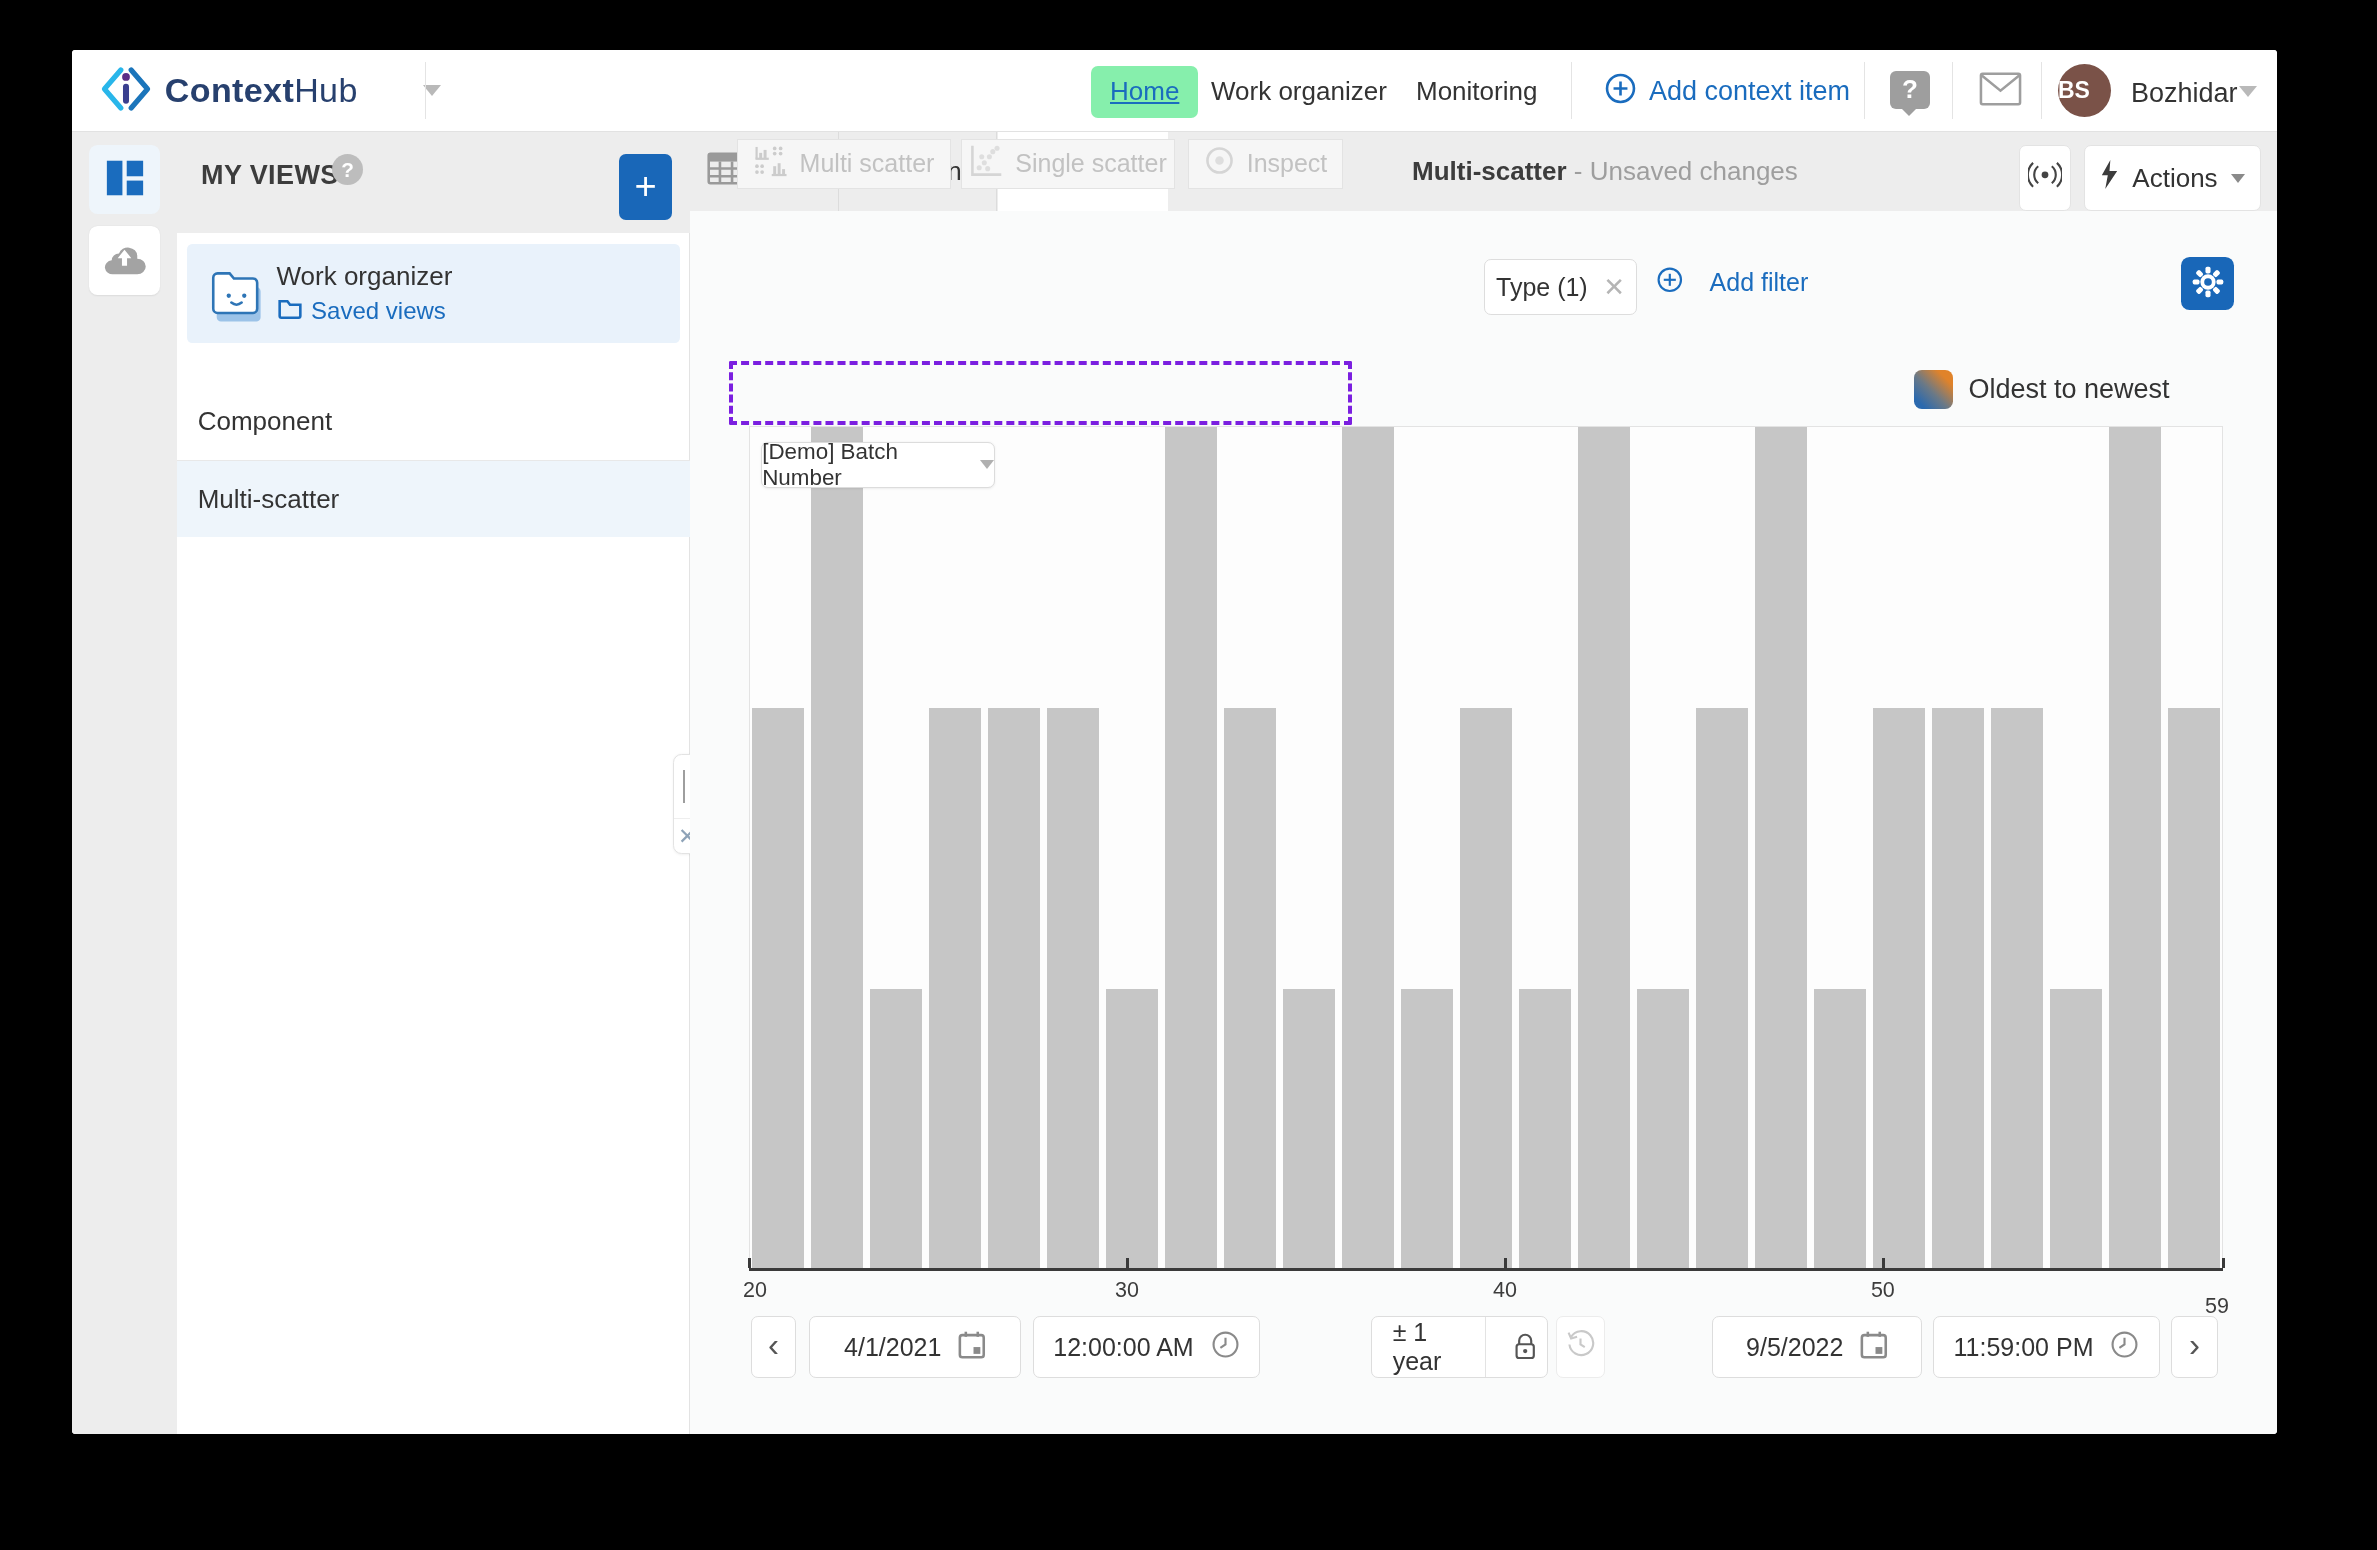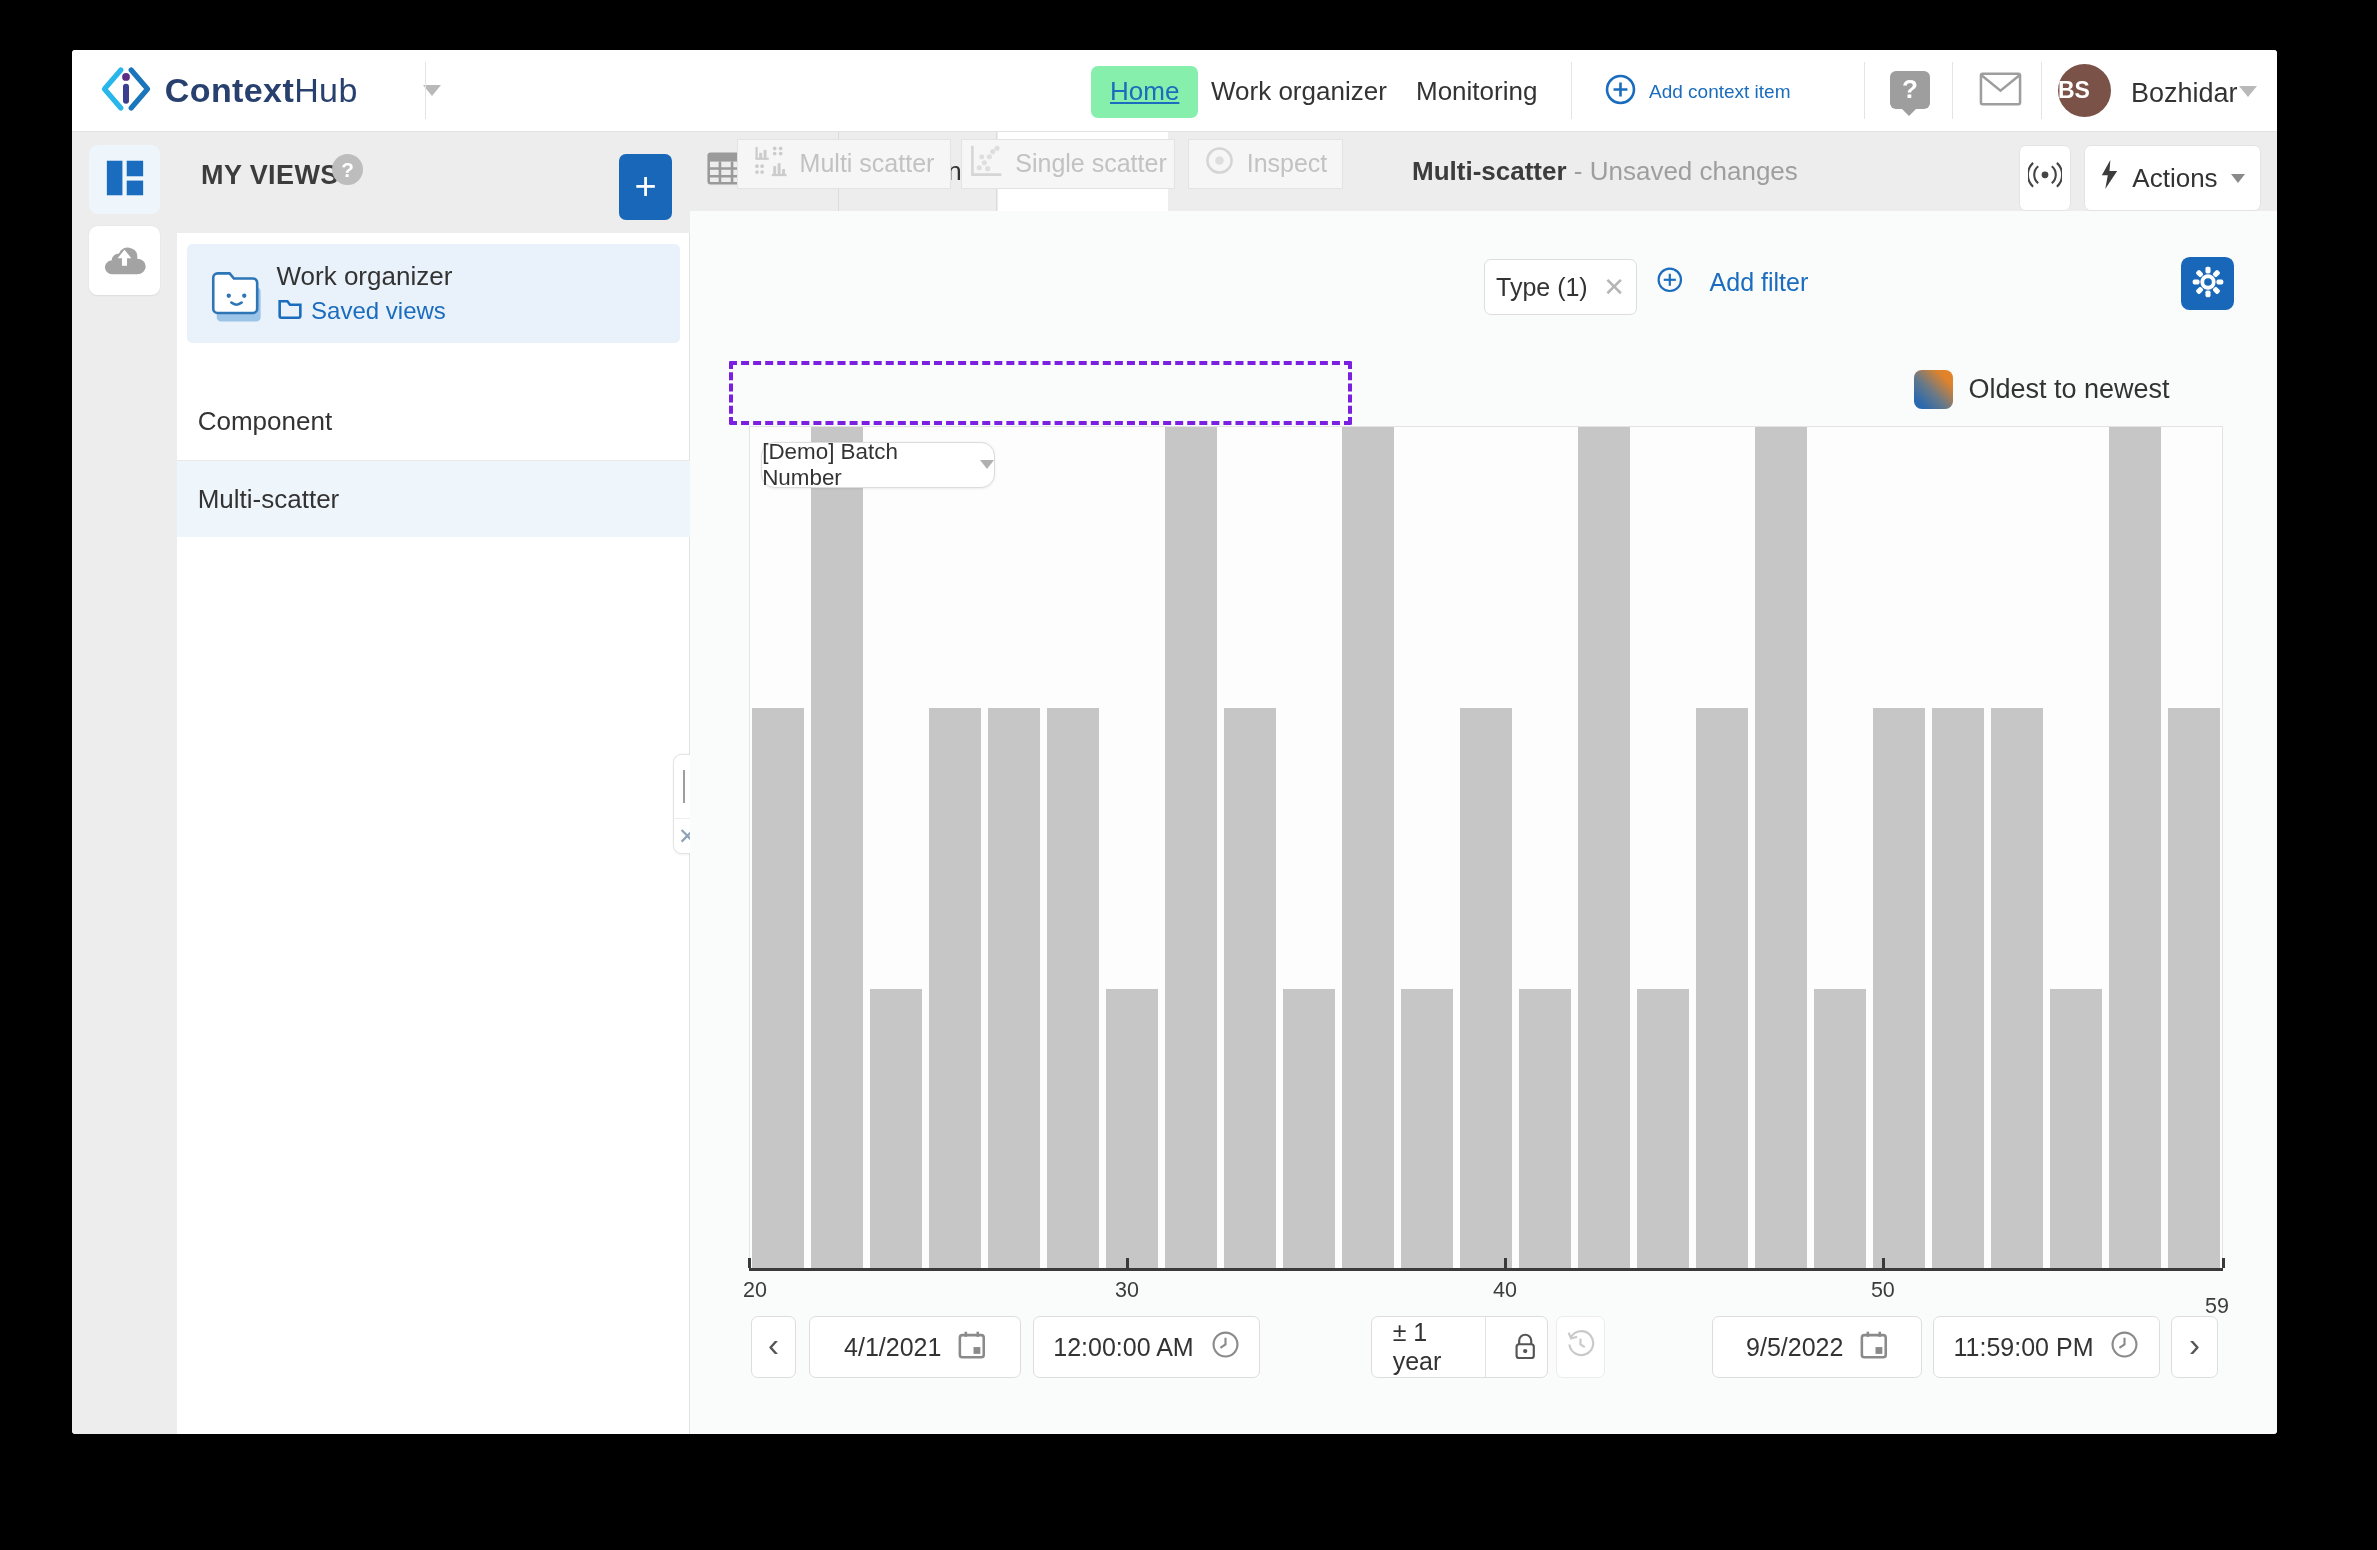--- a/index.html
+++ b/index.html
@@ -11,21 +11,21 @@
 
   
   .topbar { position:absolute; left:0; top:0; width:2205px; height:82px; background:#fff; border-bottom:0.9px solid #e2e2e2; }
   .brand { position:absolute; left:29px; top:14.6px; height:52px; display:flex; align-items:center; }
   .brand-text { margin-left:13.8px; font-size:34px; color:#27406e; letter-spacing:0.4px; }
   .brand-text b { font-weight:800; }
   .caret { width:0; height:0; border-left:9.5px solid transparent; border-right:9.5px solid transparent; border-top:11.2px solid #b9b9b9; }
   .topbar .vdiv { position:absolute; top:12px; height:57px; width:0.9px; background:#e4e4e4; }
   .nav-item { position:absolute; top:15.5px; height:52px; display:flex; align-items:center; padding:0 19px; font-size:26px; color:#333; border-radius:6.9px; }
   .nav-item.active { background:#86efac; color:#1a6cbe;text-decoration:underline; }
-  .add-ctx { position:absolute; left:1532px; top:15.5px; height:52px; display:flex; align-items:center; gap:12px; color:#1a6cbe; font-size:19px; }
+  .add-ctx { position:absolute; left:1532px; top:15.5px; height:52px; display:flex; align-items:center; gap:12px; color:#1a6cbe; font-size:27px; }
   .help-bubble { position:absolute; left:1818px; top:20.7px; width:40px; height:38px; background:#9e9e9e; border-radius:6px; color:#fff; font-size:26px; font-weight:bold; display:flex; align-items:center; justify-content:center; }
   .help-bubble:after { content:""; position:absolute; left:12px; bottom:-6.9px; border-left:7.8px solid transparent; border-right:7.8px solid transparent; border-top:7.8px solid #9e9e9e; }
   .avatar { position:absolute; left:1986px; top:13.8px; width:53px; height:53px; border-radius:50%; background:#7a5248; color:#fff; font-size:23px; font-weight:bold; display:flex; align-items:center; justify-content:flex-start; }
   .user-name { position:absolute; left:2059px; top:27.6px; font-size:27px; color:#333; }
   .user-caret { position:absolute; left:2167px; top:36px; }
 
   
   .rail { position:absolute; left:0; top:82px; width:105px; height:1302px; background:#ededed; }
   .rail-btn { position:absolute; left:17px; width:71px; height:69px; border-radius:8.6px; display:flex; align-items:center; justify-content:center; }
   .rail-btn.active { background:#eef5fb; }
@@ -69,21 +69,21 @@
   
   .mode-box { position:absolute; left:39px; top:229px; width:623px; height:64px; border:4.3px dashed #7b1fe0; border-radius:1.7px; }
   .mode-btn { position:absolute; top:6.9px; height:50px; background:#f6f6f6; border:0.9px solid #e3e3e3; display:flex; align-items:center; justify-content:center; gap:12px; color:#c2c2c2; font-size:25px; }
   .legend { position:absolute; left:1224px; top:238px; display:flex; align-items:center; gap:15.5px; font-size:27px; color:#333; }
   .grad-sq { width:39px; height:39px; border-radius:7.8px; background:linear-gradient(45deg,#2b69ae 15%,#6b7986 45%,#e0832a 80%); }
 
   
   .chart-card { position:absolute; left:59px; top:294px; width:1474px; height:845px; background:#fdfdfd; border:0.9px solid #e3e3e3; }
   .bars { position:absolute; left:0; top:0; right:0; bottom:0; display:flex; align-items:flex-end; gap:6.9px; padding:0 1.7px; }
   .bar { flex:1; }
-  .series-dd { position:absolute; left:11.2px; top:14.6px; width:234px; height:46px; background:#fff; border:0.9px solid #dcdcdc; border-radius:14px; box-shadow:0 0.9px 2.6px rgba(0,0,0,.07); display:flex; align-items:center; justify-content:center; font-size:22.4px; color:#333; z-index:2; }
+  .series-dd { position:absolute; left:11.2px; top:14.6px; width:234px; height:46px; background:#fff; border:0.9px solid #dcdcdc; border-radius:7px; box-shadow:0 0.9px 2.6px rgba(0,0,0,.07); display:flex; align-items:center; justify-content:center; font-size:22.4px; color:#333; z-index:2; }
   .dd-caret { width:0; height:0; border-left:7.8px solid transparent; border-right:7.8px solid transparent; border-top:9.5px solid #b0b0b0; }
   .x-axis { position:absolute; left:59px; top:1136px; width:1474px; height:2.6px; background:#3a3a3a; }
   .x-axis .tick { position:absolute; top:-10.3px; width:2.6px; height:10.3px; background:#3a3a3a; }
   .x-axis .tick-label { position:absolute; top:10.3px; transform:translateX(-50%); font-size:21.5px; color:#3c3c3c; }
   .x-axis .tick-label.first { transform:translateX(-25%); }
   .x-axis .tick-label.last { transform:translateX(-75%); }
 
   
   .tctl { position:absolute; top:1184px; height:62px; background:#fff; border:0.9px solid #ddd; border-radius:6.9px; display:flex; align-items:center; justify-content:center; gap:17px; font-size:25px; color:#333; }
   .tctl.ghost { border-color:#ececec; color:#cfcfcf; }

